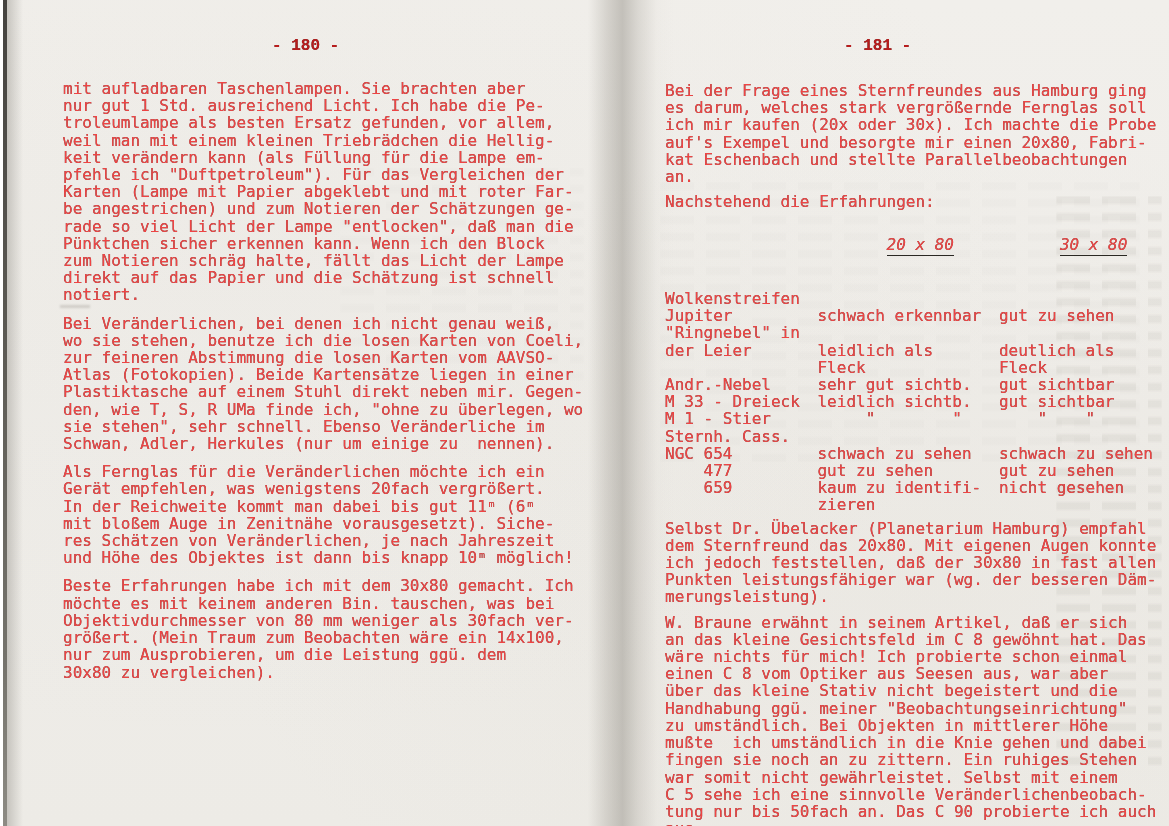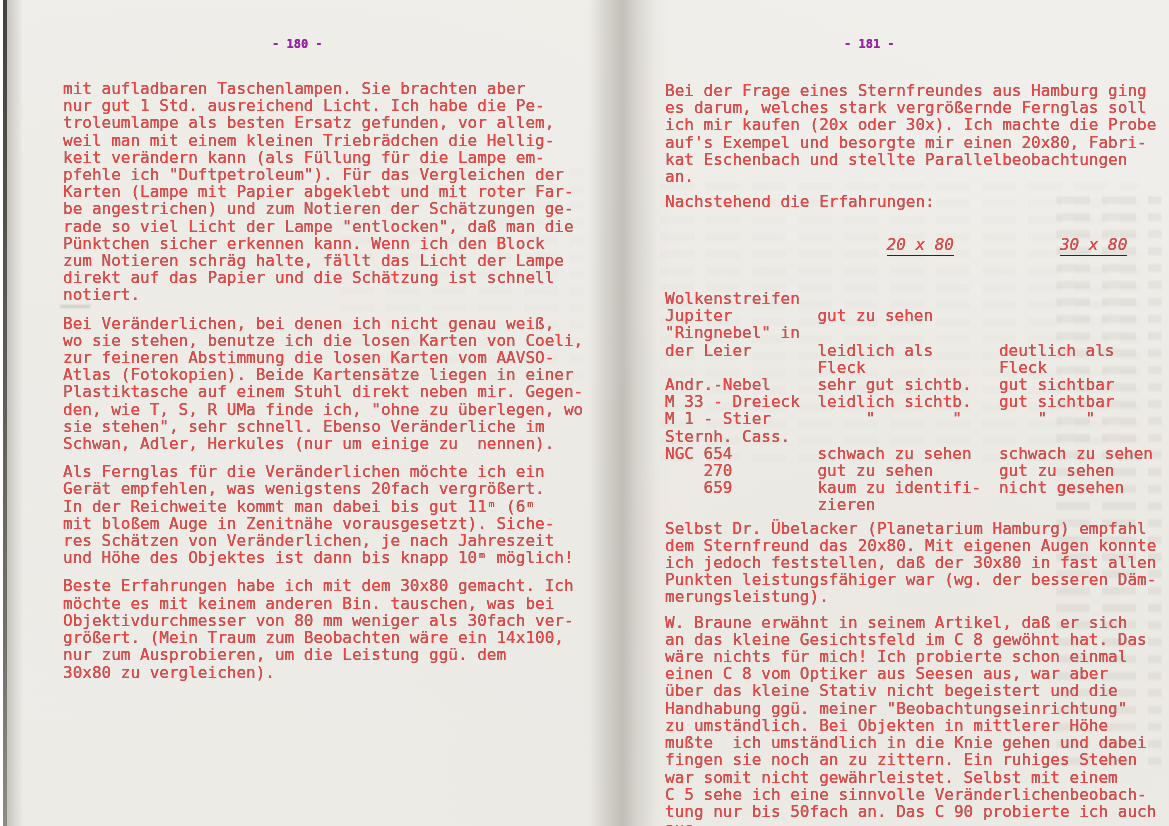--- a/index.html
+++ b/index.html
@@ -31,23 +31,24 @@
     background:linear-gradient(90deg,
       rgba(240,238,234,0) 0%,
       rgba(170,166,158,.38) 22%,
       rgba(150,146,138,.50) 40%,
       rgba(175,171,163,.34) 58%,
       rgba(220,217,211,.14) 80%,
       rgba(240,238,234,0) 100%);
   }
   .pagenum{
     position:absolute;top:37px;
-    font-size:12px;font-weight:bold;color:#a21caf;
+    font-size:16px;font-weight:bold;color:#b91c1c;
     text-shadow:0 0 .6px rgba(42,40,35,.85);
     white-space:pre;
+    font-family:Liberation Mono, monospace;
   }
   .col{
     position:absolute;color:#ef4444;font-size:16px;line-height:17.2px;
     text-shadow:0 0 .55px rgba(42,40,35,.8);
   }
   .col-left{left:63px;top:80px;width:527px;}
   .col-right{left:665px;top:82px;width:502px;}
   .para{margin:0;white-space:pre;}
   .col-left .para{margin-bottom:11px;}
   .col-right .para{margin-bottom:8px;}
@@ -142,20 +143,21 @@
     <p class="para">Nachstehend die Erfahrungen:</p>
 
     <div class="rtable">
       <div class="t-head">
         <span class="t-h">20 x 80</span><span class="t-h t-h2">30 x 80</span>
       </div>
       <div>
         <div class="t-row">
           <span class="t-cell">Wolkenstreifen
 Jupiter</span>
+            <span class="t-cell t-val">schwach erkennbar</span>
             <span class="t-cell t-val">gut zu sehen</span>
         </div>
         <div class="t-row">
           <span class="t-cell">"Ringnebel" in
 der Leier</span>
             <span class="t-cell t-val">leidlich als
 Fleck</span>
             <span class="t-cell t-val">deutlich als
 Fleck</span>
         </div>
@@ -178,21 +180,21 @@
           <span class="t-cell">Sternh. Cass.</span>
             <span class="t-cell t-val"></span>
             <span class="t-cell t-val"></span>
         </div>
         <div class="t-row">
           <span class="t-cell">NGC 654</span>
             <span class="t-cell t-val">schwach zu sehen</span>
             <span class="t-cell t-val">schwach zu sehen</span>
         </div>
         <div class="t-row">
-          <span class="t-cell">    270</span>
+          <span class="t-cell">    477</span>
             <span class="t-cell t-val">gut zu sehen</span>
             <span class="t-cell t-val">gut zu sehen</span>
         </div>
         <div class="t-row">
           <span class="t-cell">    659</span>
             <span class="t-cell t-val">kaum zu identifi-
 zieren</span>
             <span class="t-cell t-val">nicht gesehen</span>
         </div>
       </div>

